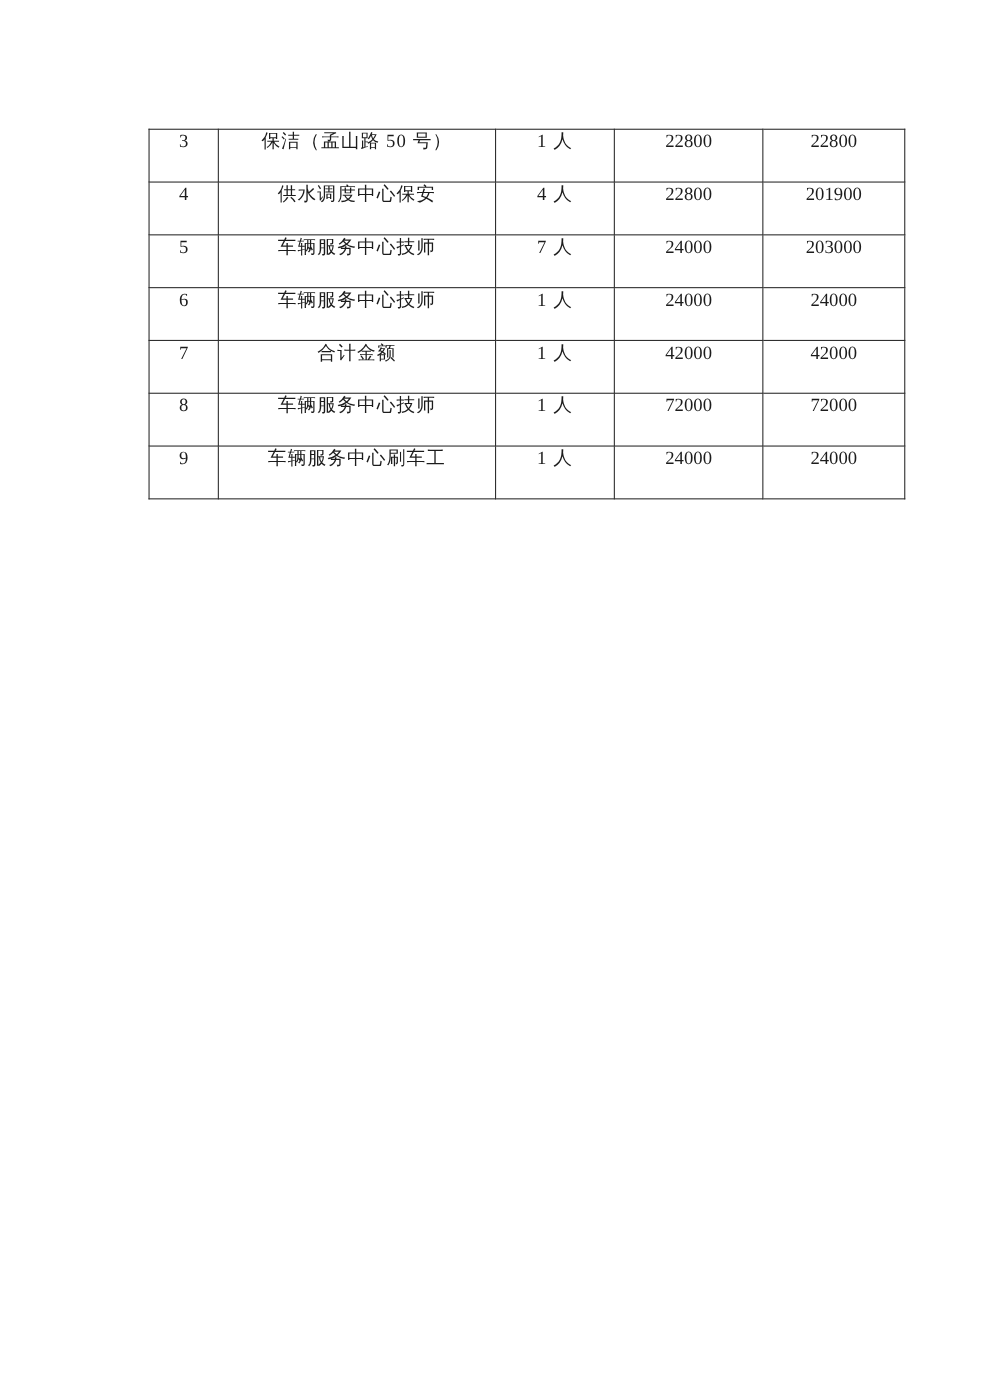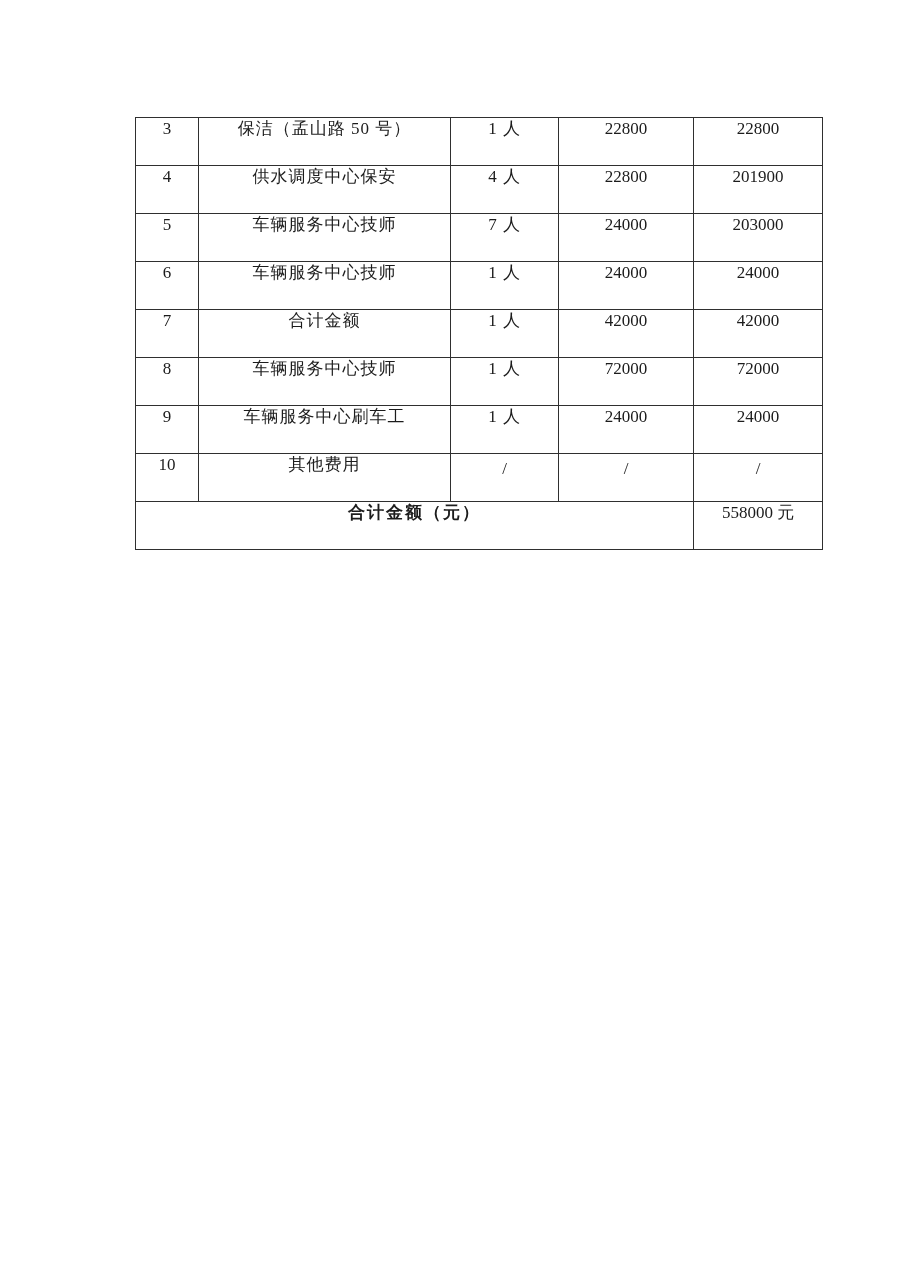--- a/index.html
+++ b/index.html
@@ -122,26 +122,15 @@
   </tr>
 
   <tr>
     <td class="c-num">9</td>
     <td class="c-name">车辆服务中心刷车工</td>
     <td class="c-people">1 人</td>
     <td class="c-price">24000</td>
     <td class="c-price">24000</td>
   </tr>
 
-  <tr>
-    <td class="c-num">10</td>
-    <td class="c-name">其他费用</td>
-    <td class="c-people slash">/</td>
-    <td class="c-price slash">/</td>
-    <td class="c-price slash">/</td>
-  </tr>
-<tr>
-        <td colspan="4" class="summary-label">合计金额（元）</td>
-        <td class="summary-value">558000 元</td>
-      </tr>
     </tbody>
   </table>
 </div>
 
 </body></html>

